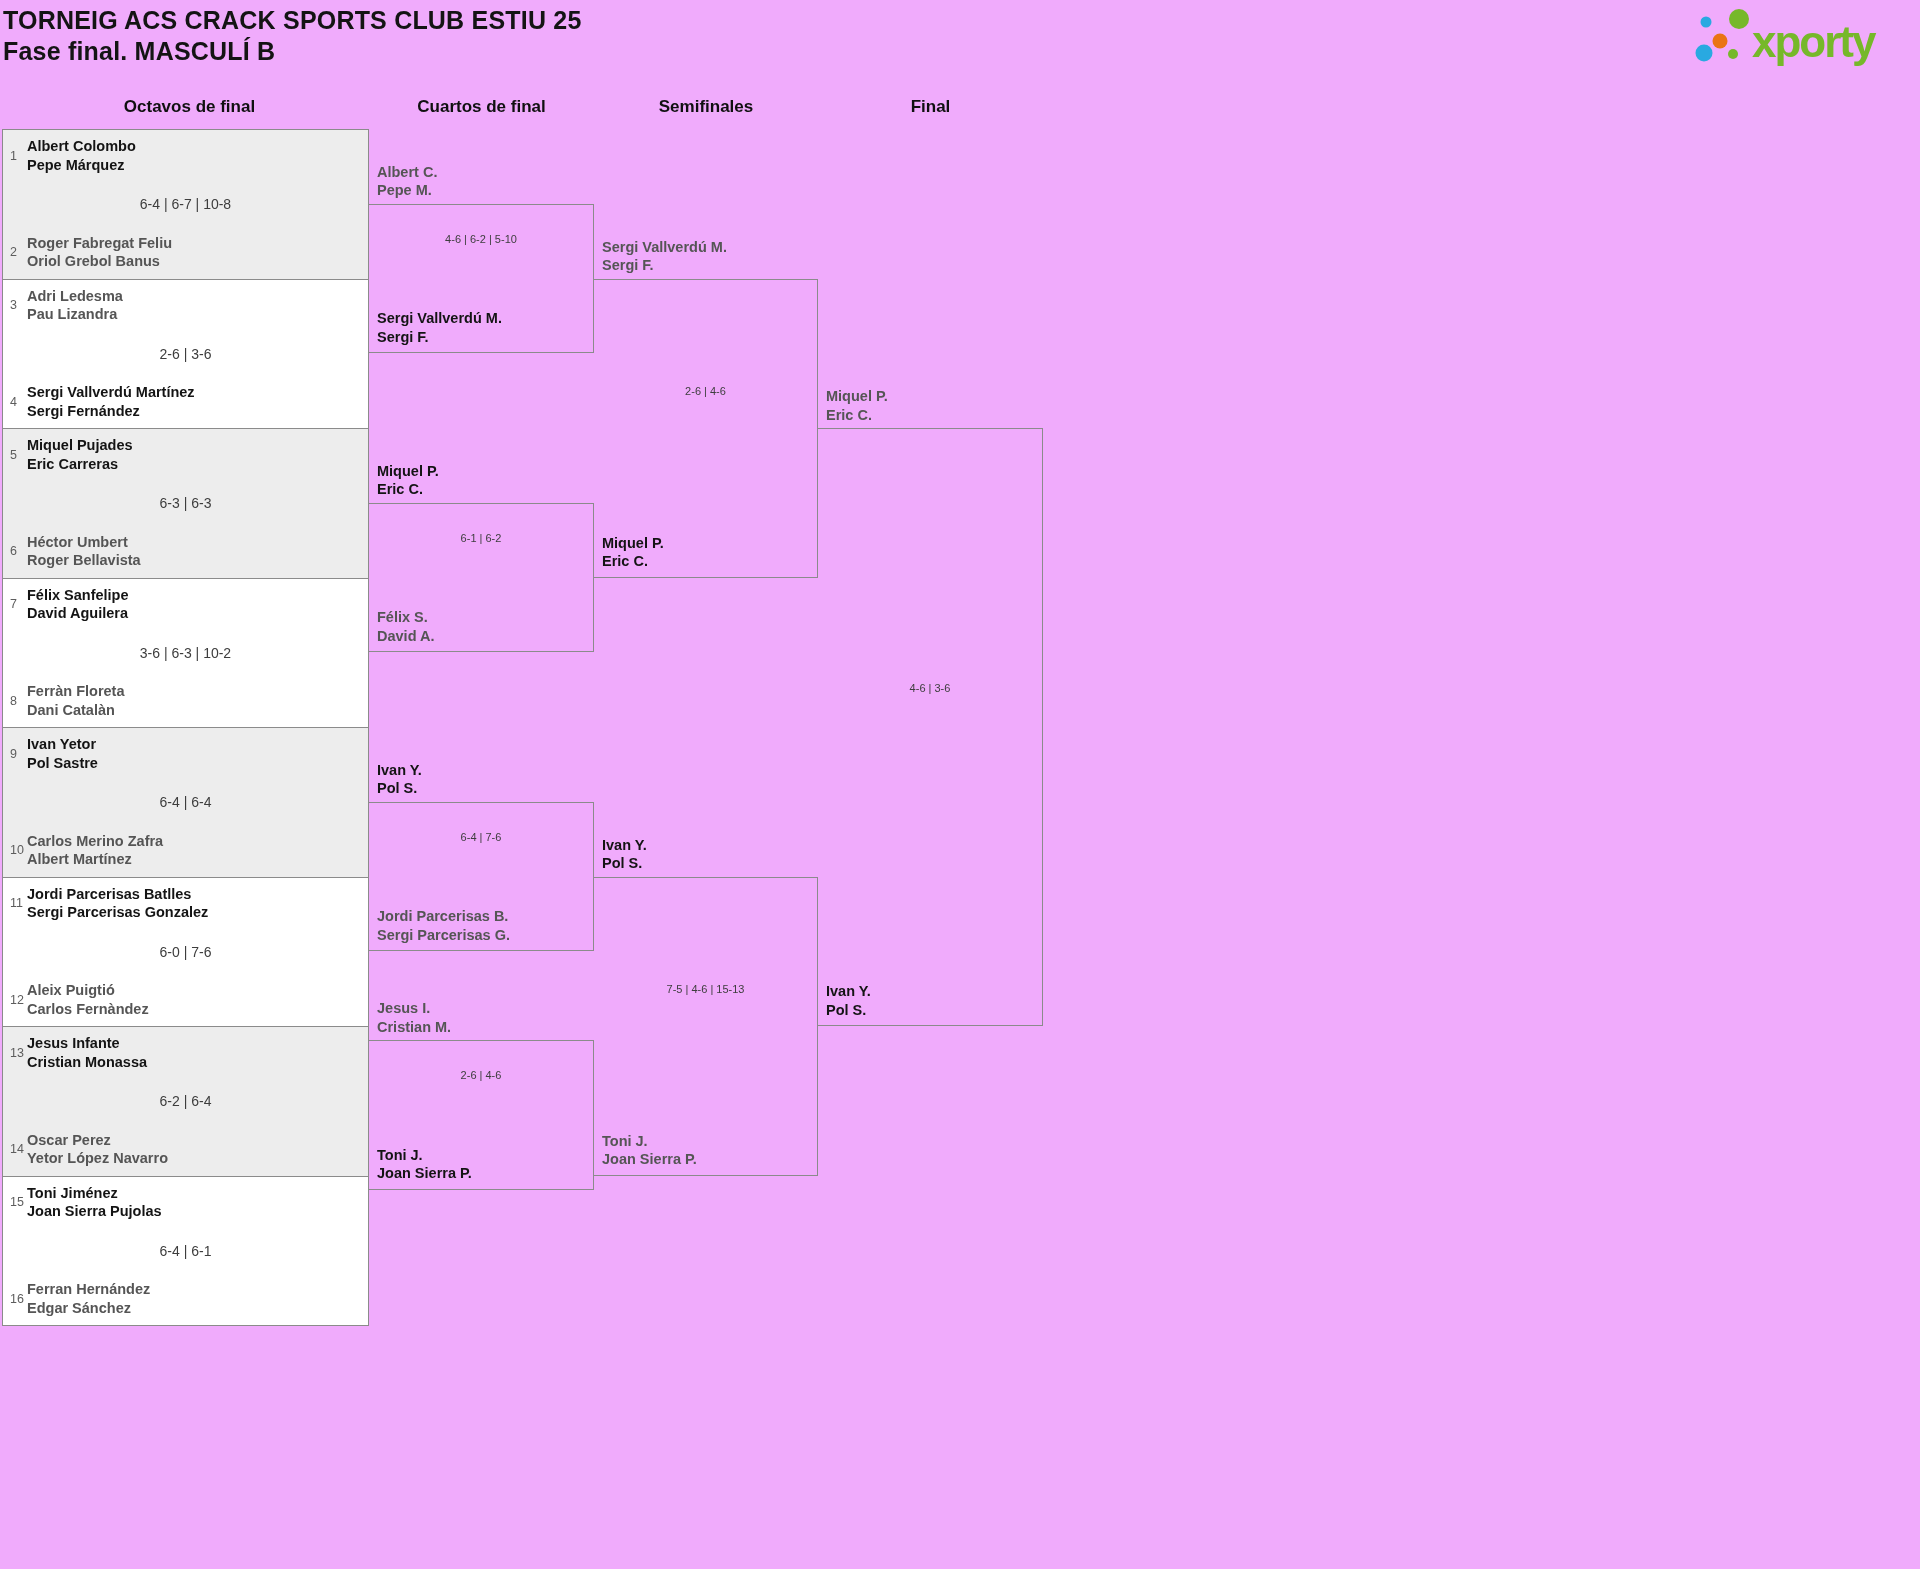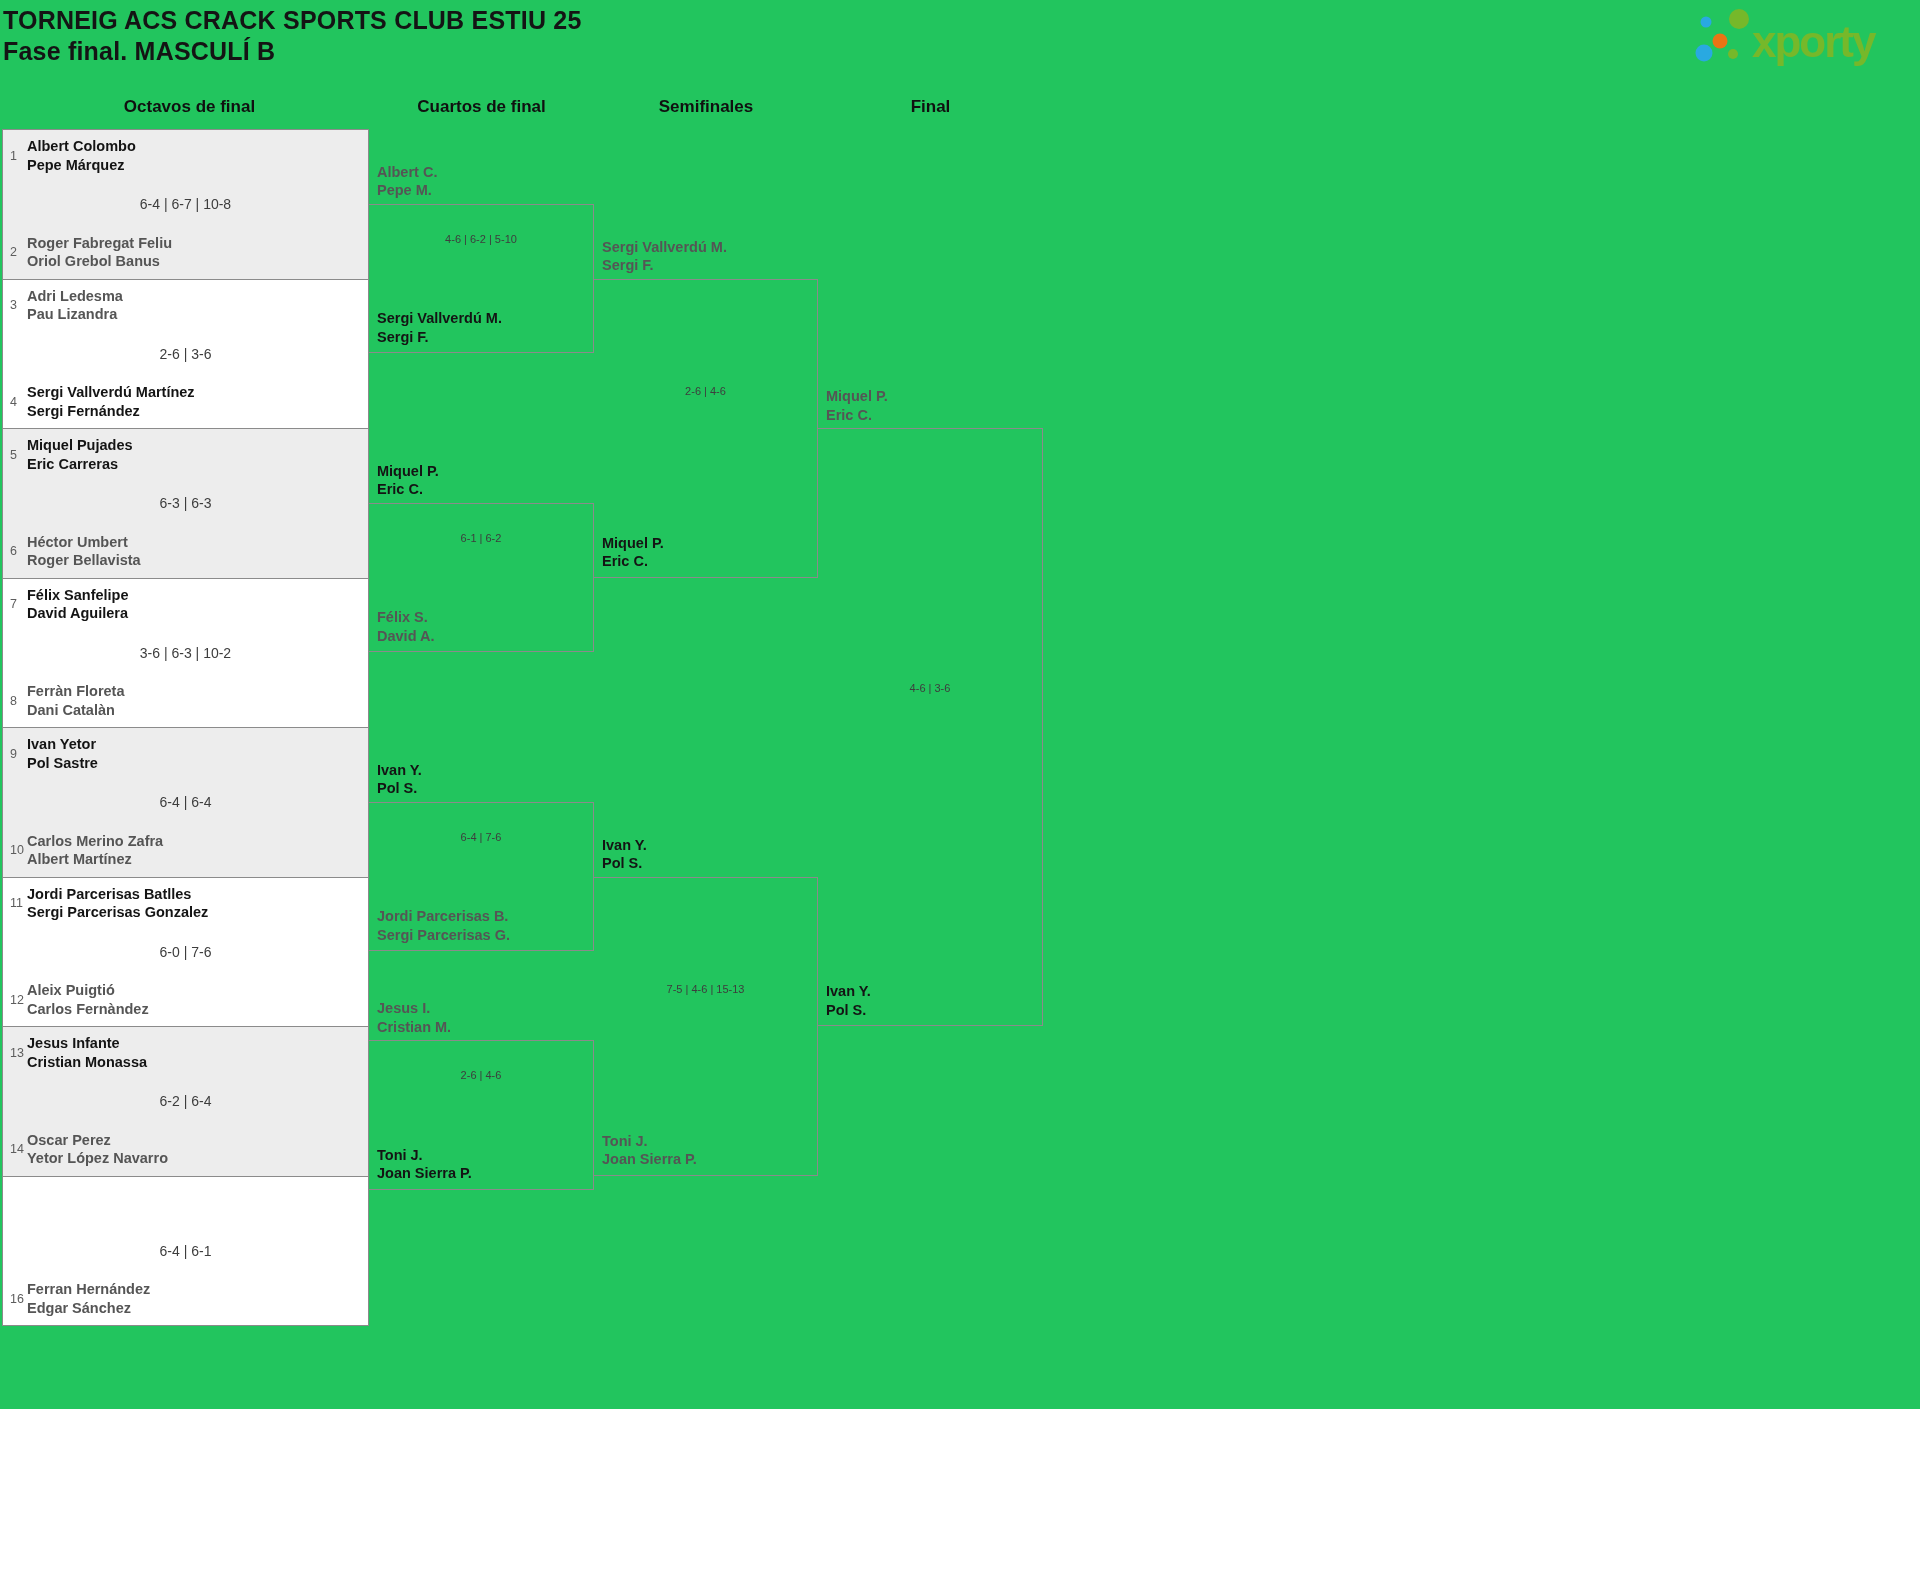--- a/index.html
+++ b/index.html
@@ -1,16 +1,16 @@
 <!DOCTYPE html>
 <html><head>
 <meta charset="utf-8">
 <style>
   html,body{margin:0;padding:0;background:#fff;}
-  .page{position:relative;width:1920px;height:1409px;background:#22c55e;
+  .page{position:relative;width:1920px;height:1569px;background:#f0abfc;
         font-family:"Liberation Sans",sans-serif;color:#222;overflow:hidden;}
   .title{position:absolute;left:3px;top:5px;font-size:25px;font-weight:700;
          line-height:31px;color:#141414;letter-spacing:.2px;}
   .logo{position:absolute;left:1688px;top:6px;width:200px;height:62px;text-align:right;}
   .col-head{position:absolute;top:97px;text-align:center;font-size:17px;
             font-weight:700;color:#101010;}
   .box{position:absolute;box-sizing:border-box;}
   .o-box{left:2px;width:367px;height:150.5px;border:1px solid #8b8b8b;background:#ffffff;}
   .o-box.alt{background:#ededed;}
   .adv{border:1px solid #8b8b8b;border-left:none;background:transparent;}
@@ -178,20 +178,27 @@
     <div class="o-team t2">
       <span class="o-seed">14</span>
       <div class="names lost">
         <div>Oscar Perez</div>
         <div>Yetor López Navarro</div>
       </div>
     </div>
   </div>
 
   <div class="box o-box" style="top:1175.5px">
+    <div class="o-team t1">
+      <span class="o-seed">15</span>
+      <div class="names won">
+        <div>Toni Jiménez</div>
+        <div>Joan Sierra Pujolas</div>
+      </div>
+    </div>
     <div class="o-score">6-4 | 6-1</div>
     <div class="o-team t2">
       <span class="o-seed">16</span>
       <div class="names lost">
         <div>Ferran Hernández</div>
         <div>Edgar Sánchez</div>
       </div>
     </div>
   </div>
 

